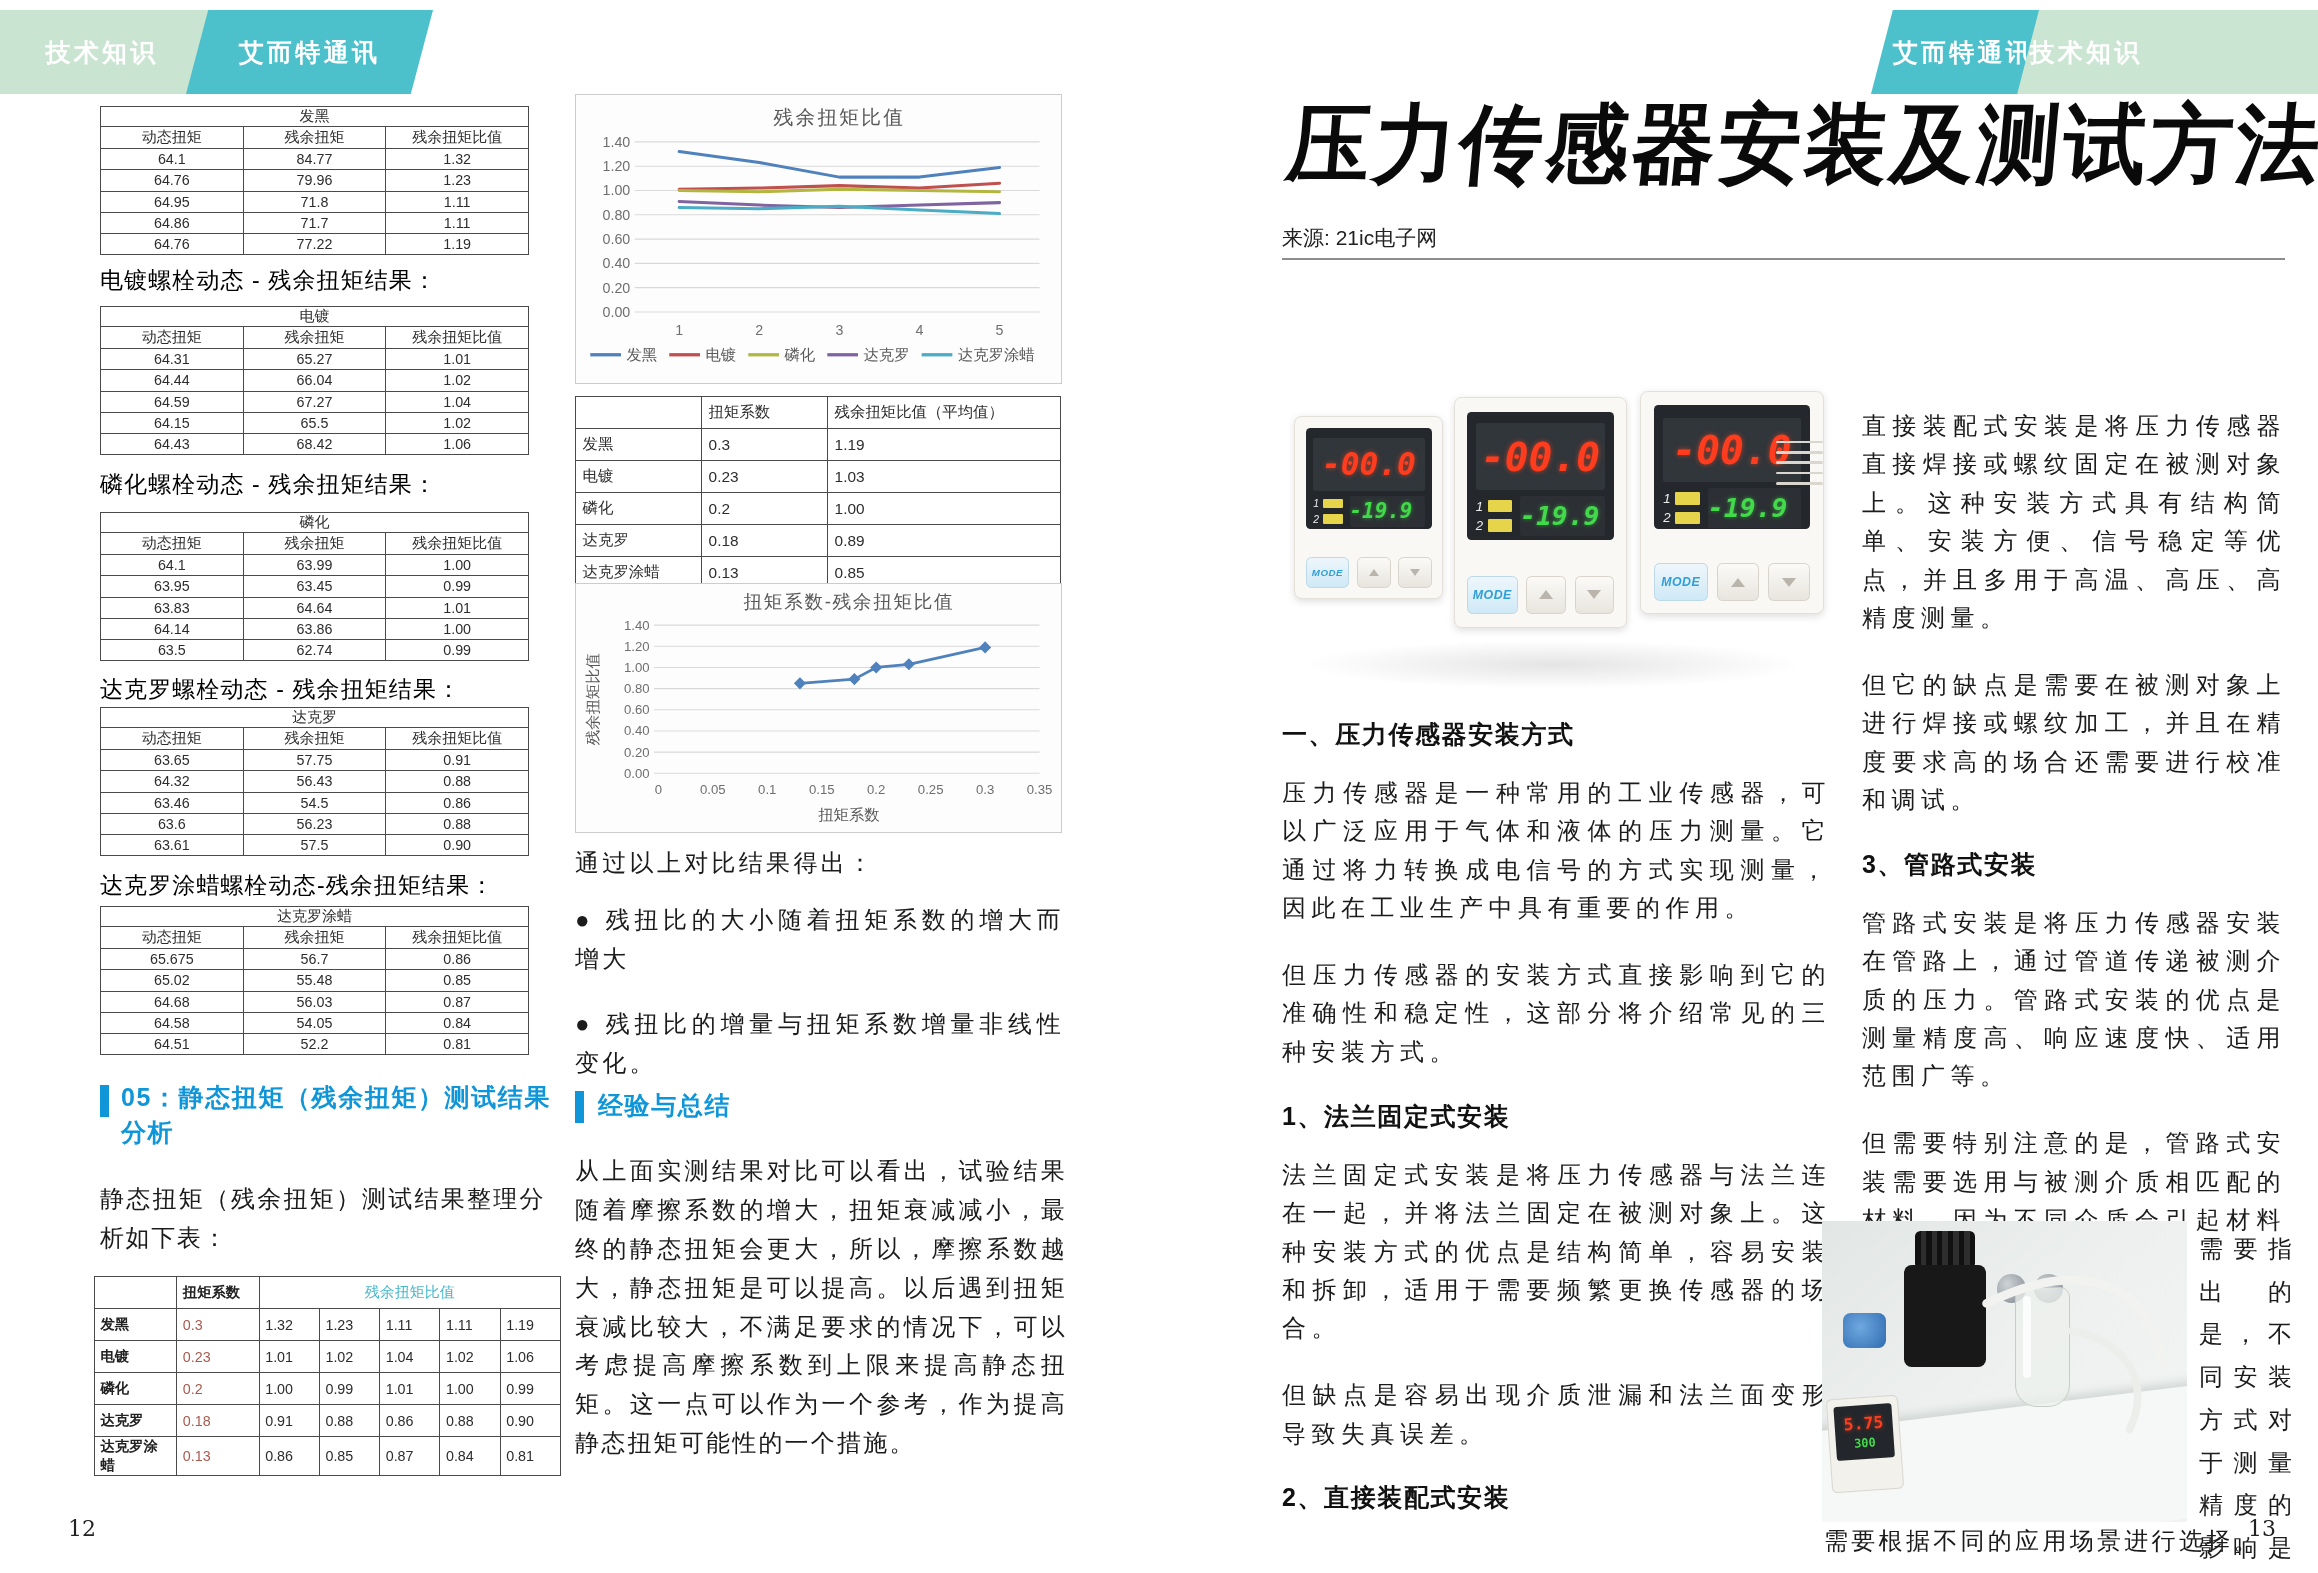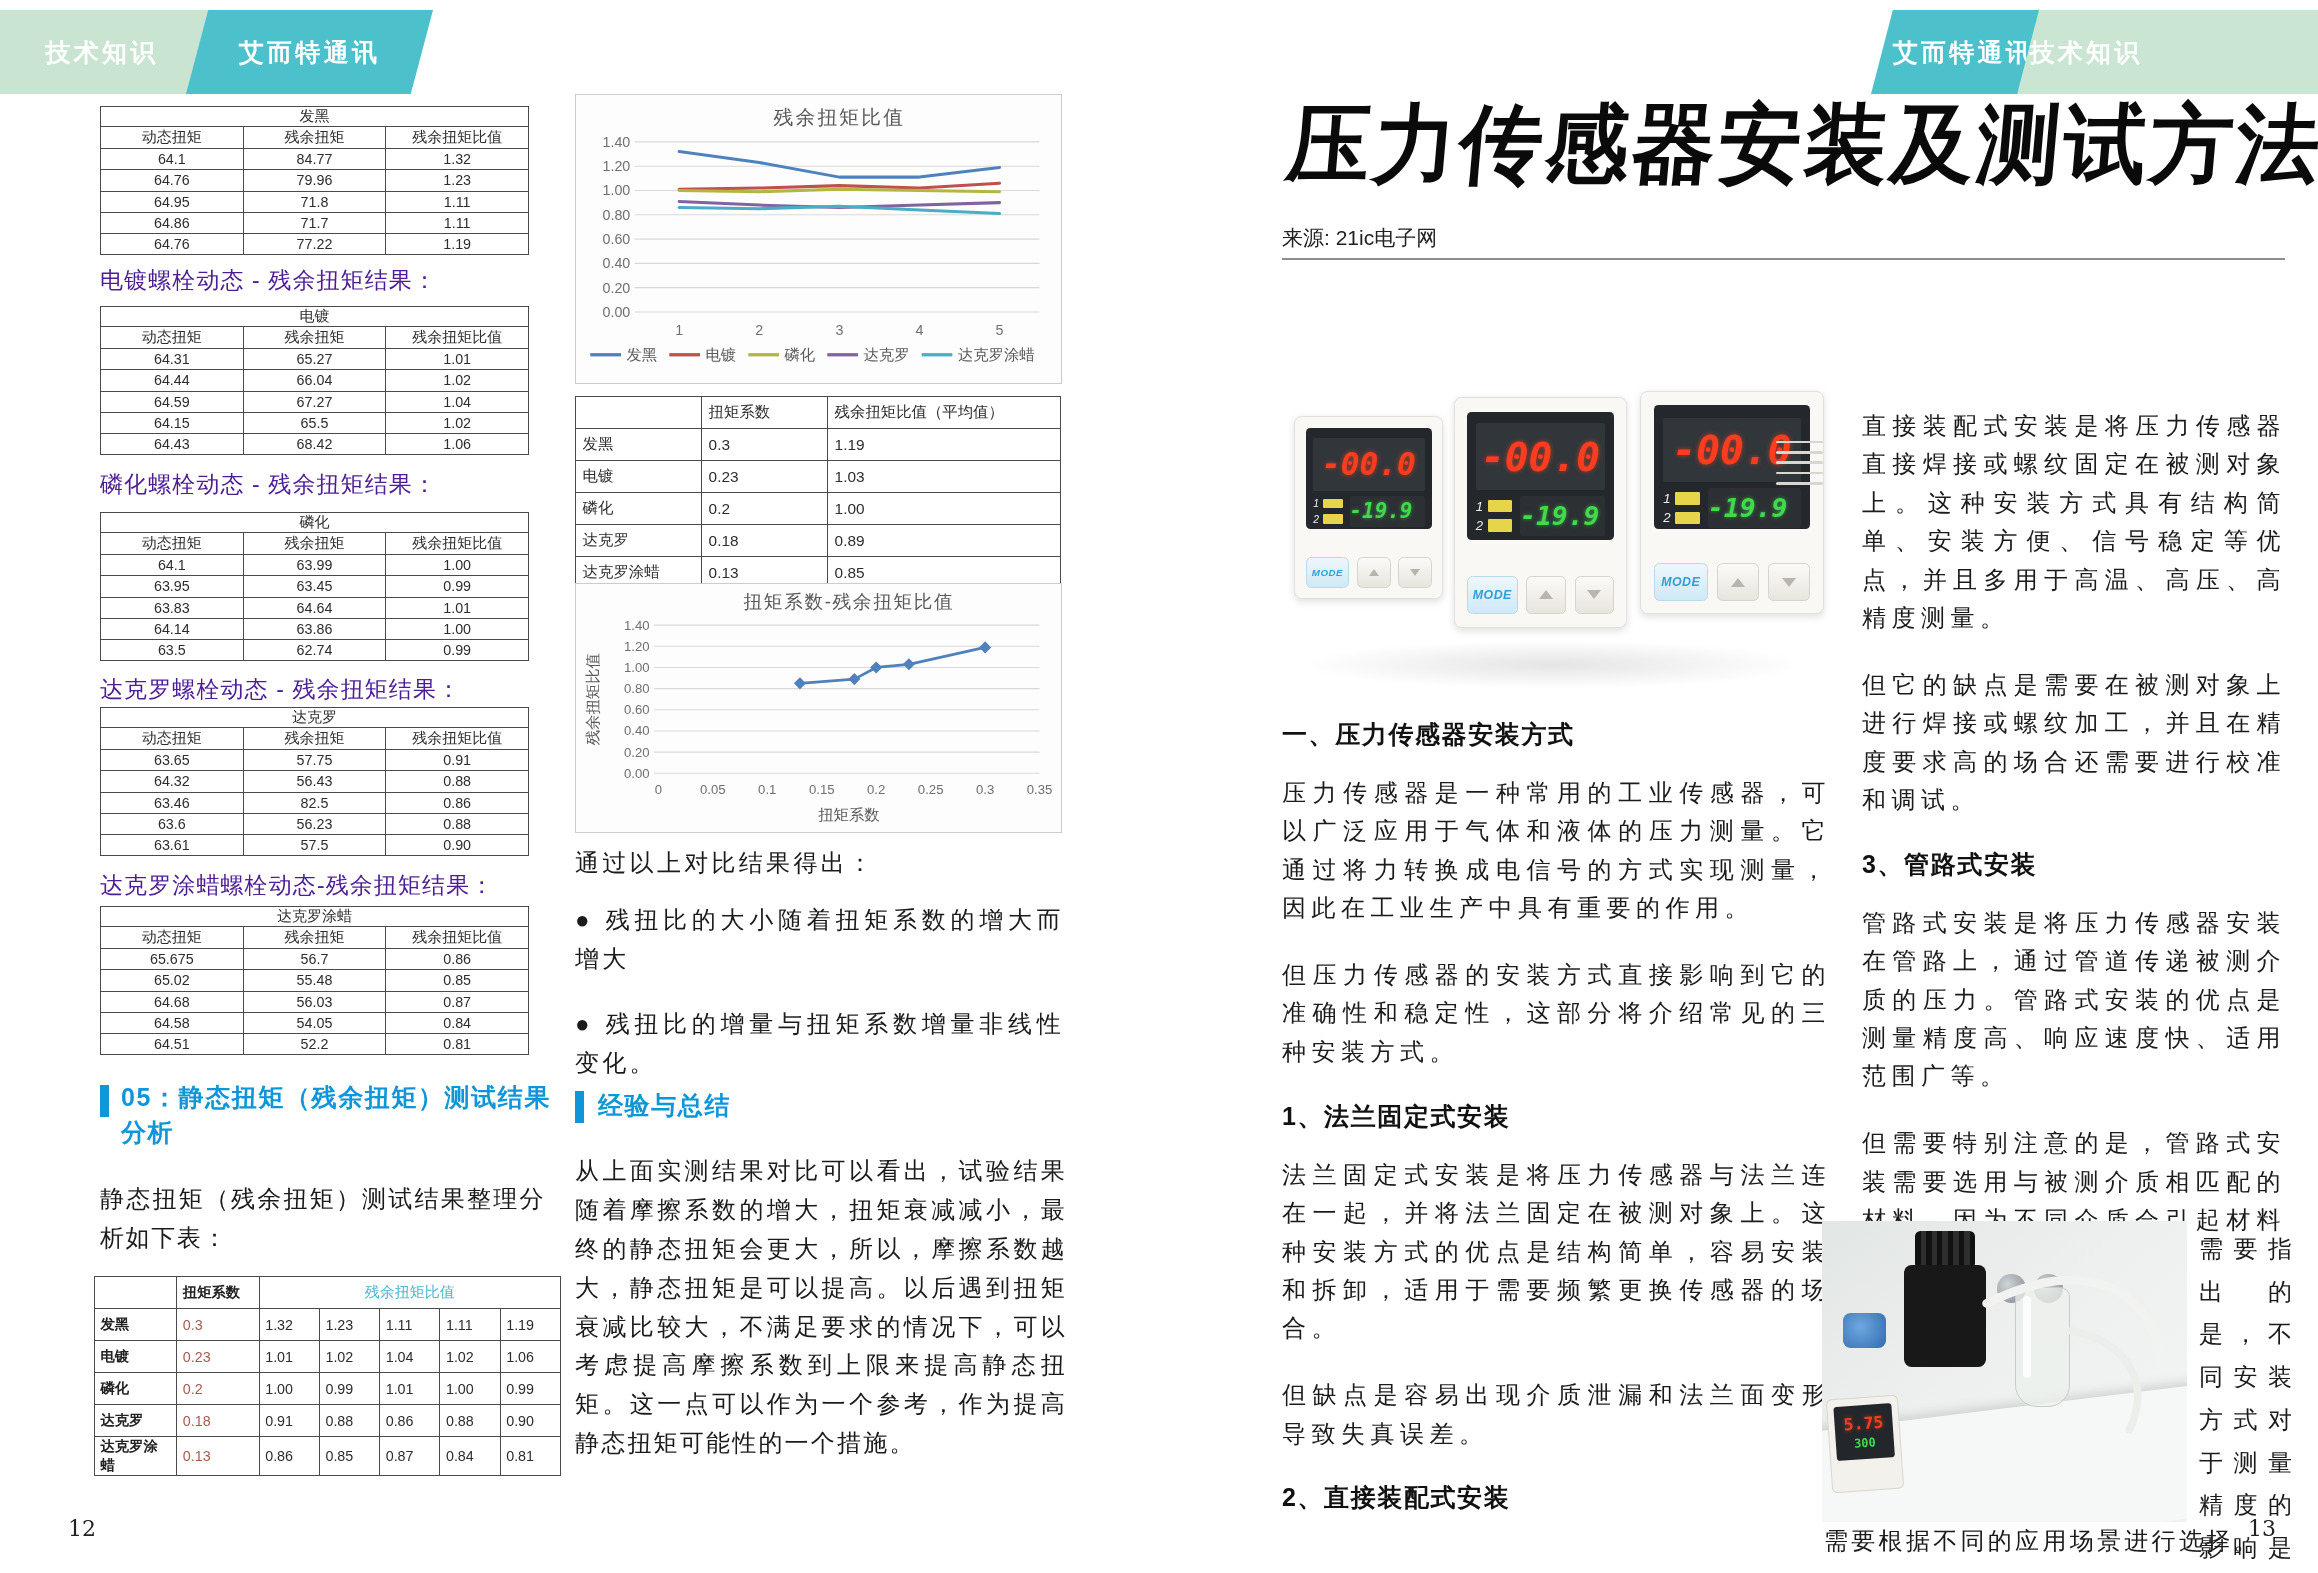--- a/index.html
+++ b/index.html
@@ -10,21 +10,21 @@
   
   .banner{position:absolute;top:10px;height:84px;text-decoration:underline;}
   .banner .lbl{position:absolute;top:50%;transform:translate(-50%,-50%);color:#fff;
                font-size:25px;font-weight:bold;letter-spacing:3.3px;white-space:nowrap;}
   .bn-green-l{left:0;width:231px;background:#c9e4d1;}
   .bn-teal-l{left:186px;width:247px;background:#4cc0cb;clip-path:polygon(9% 0,100% 0,91% 100%,0 100%);}
   .bn-green-r{left:2004px;width:315px;background:#cbe5d3;}
   .bn-teal-r{left:1871px;width:168px;background:#4cc0cb;clip-path:polygon(13% 0,100% 0,87% 100%,0 100%);}
 
   
-  .caption{font-size:23px;color:#4c1d95;letter-spacing:1.1px;white-space:nowrap;text-align:center;}
+  .caption{font-size:23px;color:#000000;letter-spacing:1.1px;white-space:nowrap;text-align:center;}
   .para{font-size:24px;line-height:1.62;text-align:justify;color:#1b1b1b;}
   .blue-h{color:#0f96d9;font-weight:bold;font-size:25px;letter-spacing:1.6px;line-height:1.4;}
   .blue-bar{position:absolute;width:8.8px;background:#0f96d9;}
   .pageno{font-size:22px;font-family:"DejaVu Serif",serif;color:#222;}
 
   
   table{border-collapse:collapse;background:#fff;}
   .ttable{width:429px;table-layout:fixed;border:1.6px solid #4a4a4a;}
   .ttable td{border:1.1px solid #4a4a4a;text-align:center;font-size:14.3px;color:#2d2d2d;height:20.3px;padding:0;}
   .ttable .tgroup{height:18.7px;font-size:15px;}
@@ -260,21 +260,21 @@
             <td>57.75</td>
             <td>0.91</td>
           </tr>
           <tr>
             <td>64.32</td>
             <td>56.43</td>
             <td>0.88</td>
           </tr>
           <tr>
             <td>63.46</td>
-            <td>82.5</td>
+            <td>54.5</td>
             <td>0.86</td>
           </tr>
           <tr>
             <td>63.6</td>
             <td>56.23</td>
             <td>0.88</td>
           </tr>
           <tr>
             <td>63.61</td>
             <td>57.5</td>

